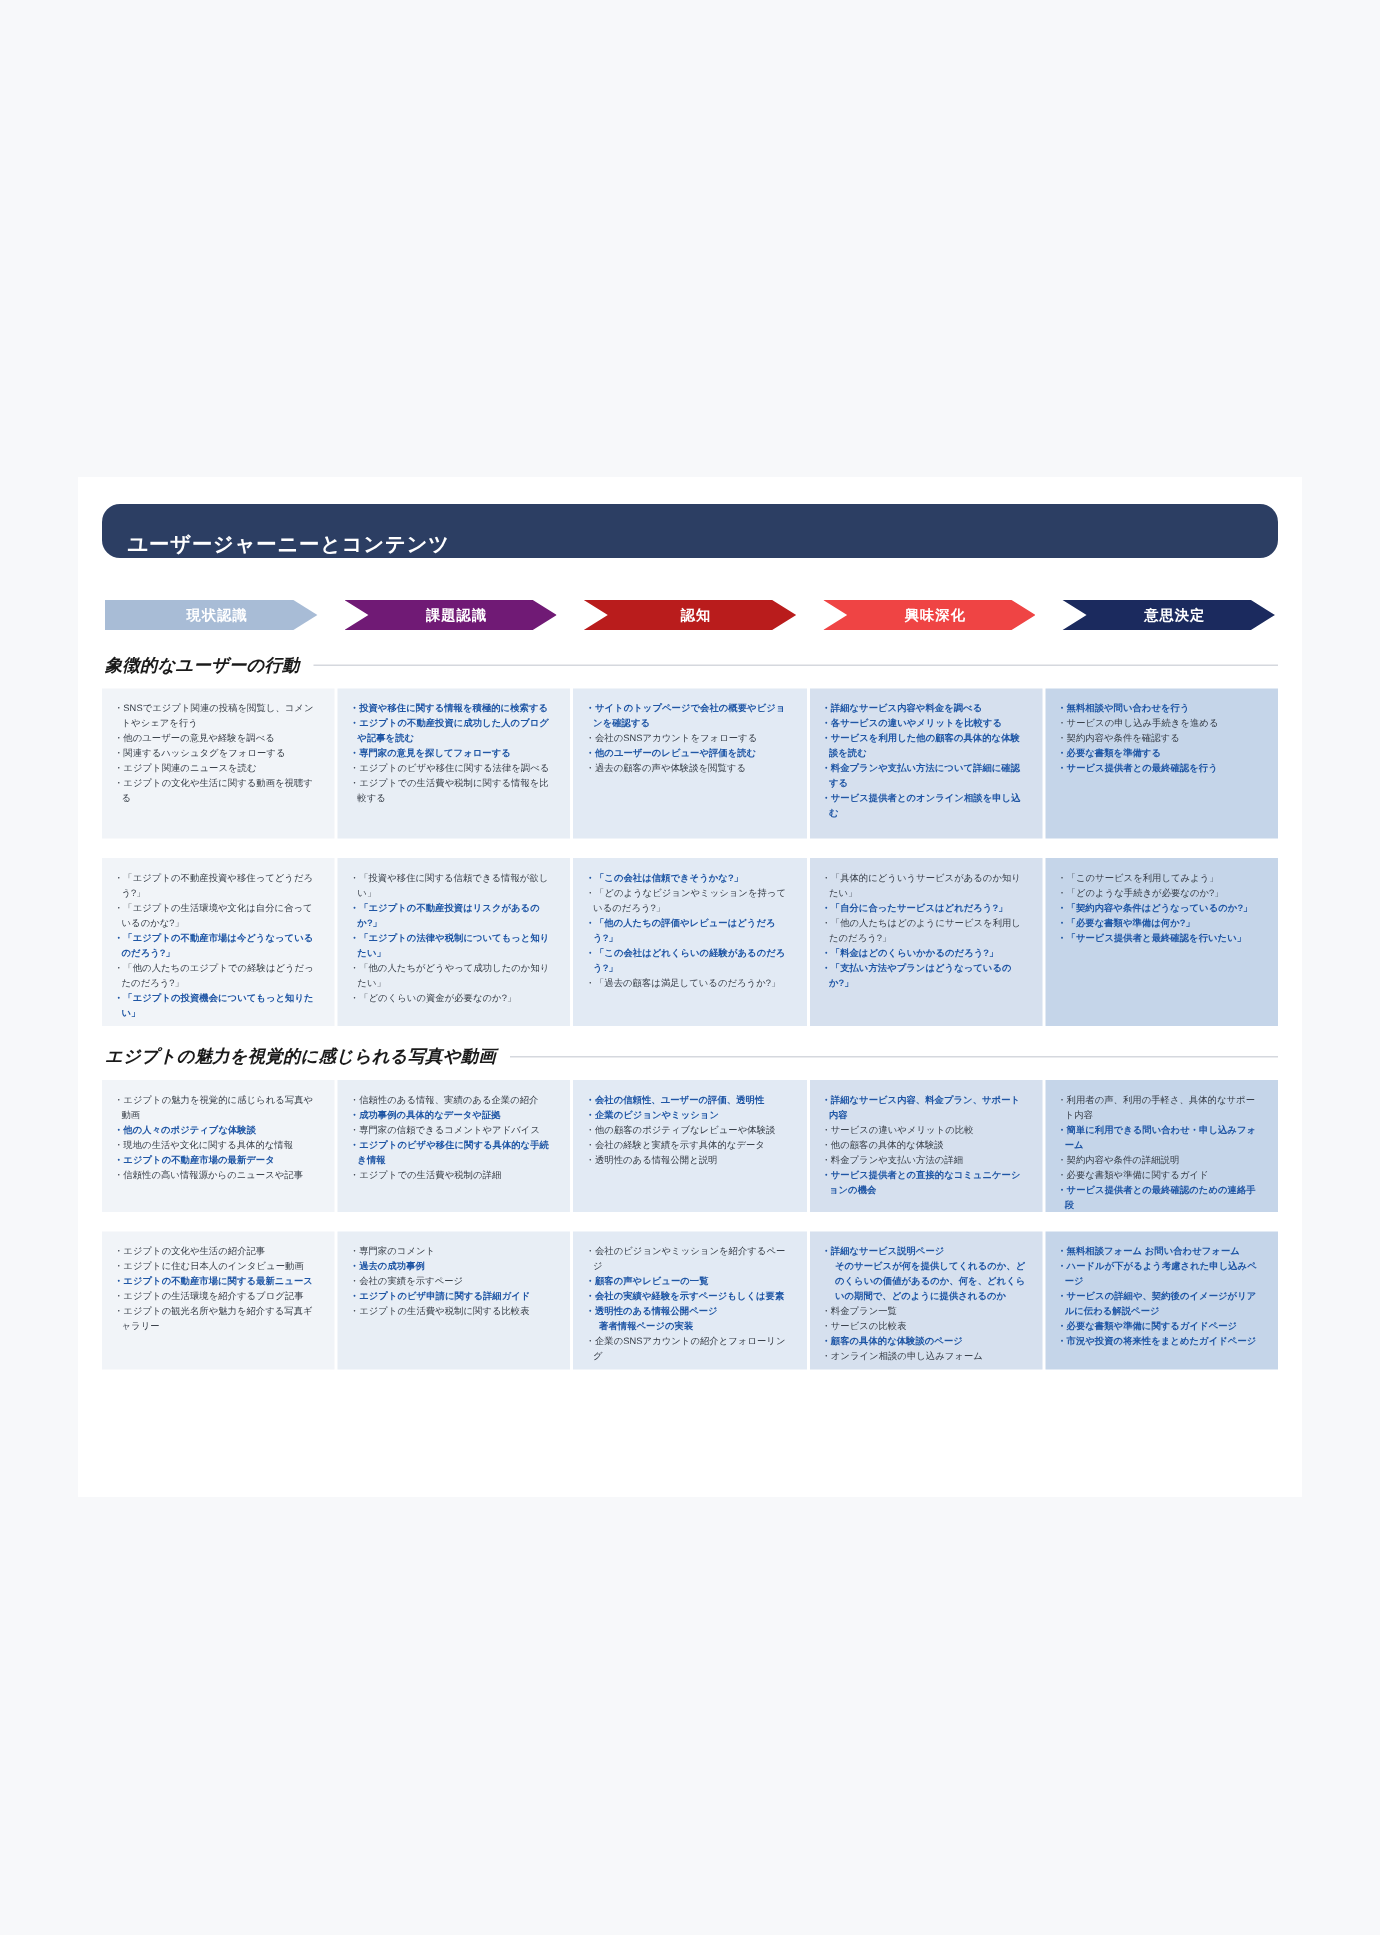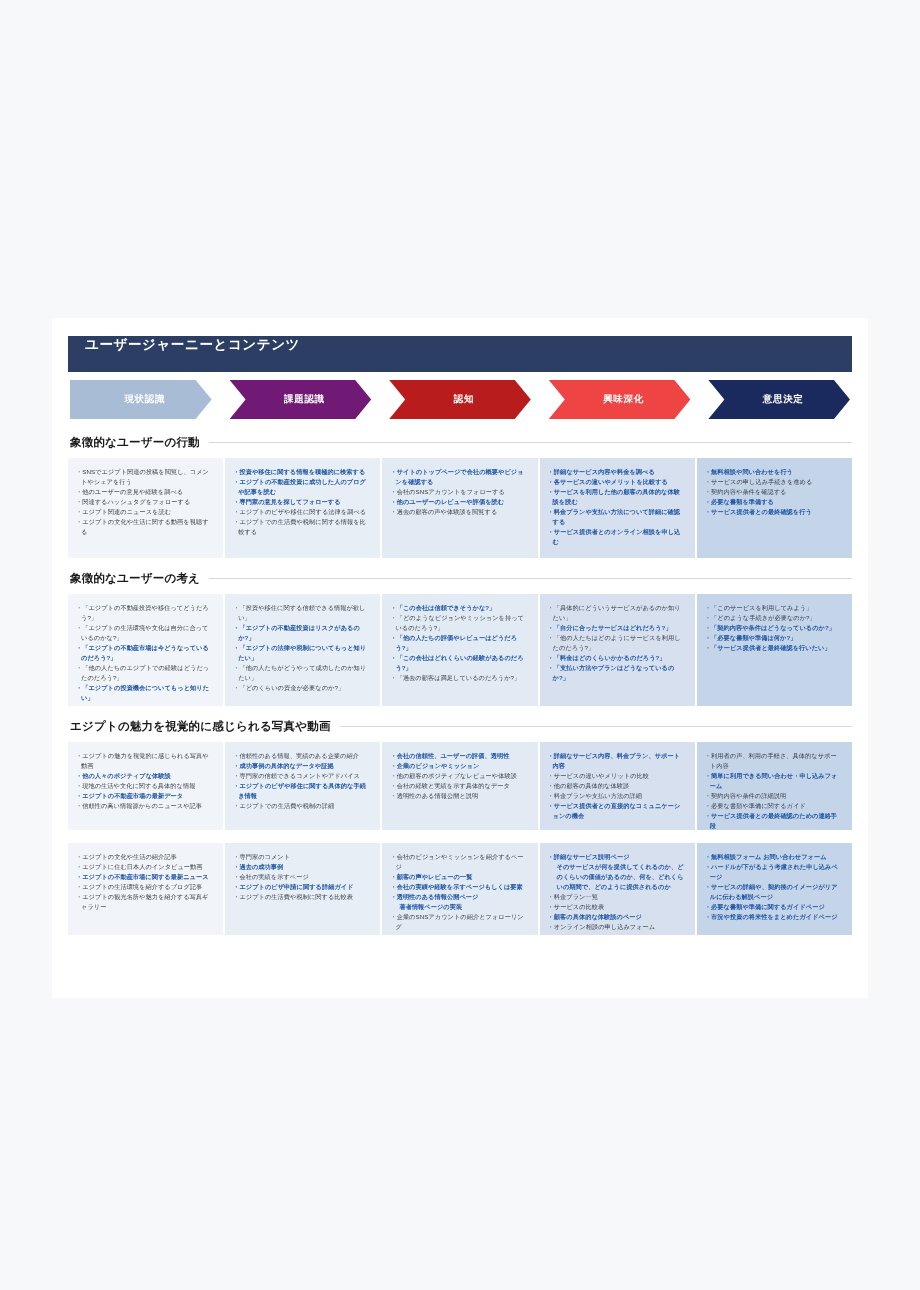--- a/index.html
+++ b/index.html
@@ -12,35 +12,36 @@
     position: absolute;
     left: 52px; top: 318px;
     width: 816px; height: 680px;
     background: #ffffff;
     padding: 18px 16px 14px 16px;
   }
   .title-bar {
     height: 36px;
     background: #2c3e63;
     display: flex;
-    align-items: flex-start;
+    align-items: flex-end;
     padding-left: 17px;
-    margin-bottom: 8px;
+    margin-bottom: 28px;
+    border-radius: 12px;
   }
   .title-bar .title-text {
     color: #ffffff;
     font-size: 13.5px;
     font-weight: bold;
     letter-spacing: 0.6px;
   }
 
   
   .stages {
     display: flex;
-    height: 39px;
+    height: 20px;
     margin: 0 2px 16px 2px;
     gap: 18px;
   }
   .stage {
     flex: 1;
     position: relative;
     display: flex;
     align-items: center;
     justify-content: center;
     clip-path: polygon(0 0, calc(100% - 16px) 0, 100% 50%, calc(100% - 16px) 100%, 0 100%, 16px 50%);
@@ -65,20 +66,21 @@
     gap: 9px;
     margin-bottom: 8px;
     padding-left: 2px;
   }
   .section-head .section-title {
     font-size: 11.5px;
     font-weight: bold;
     color: #1a1a1a;
     white-space: nowrap;
     letter-spacing: 0.2px;
+    font-style: italic;
   }
   .section-head .rule {
     flex: 1;
     height: 1px;
     background: #d5d8de;
   }
   .cards {
     display: flex;
     gap: 2px;
   }
@@ -184,24 +186,20 @@
               <li class="hl ">・無料相談や問い合わせを行う</li>
               <li class="">・サービスの申し込み手続きを進める</li>
               <li class="">・契約内容や条件を確認する</li>
               <li class="hl ">・必要な書類を準備する</li>
               <li class="hl ">・サービス提供者との最終確認を行う</li>
             </ul>
           </div>
         </div>
       </div>
       <div class="section row-thoughts">
-        <div class="section-head">
-          <span class="section-title">象徴的なユーザーの考え</span>
-          <span class="rule"></span>
-        </div>
         <div class="cards">
           <div class="card" style="background: rgb(241, 244, 248);">
             <ul>
               <li class="">・「エジプトの不動産投資や移住ってどうだろう?」</li>
               <li class="">・「エジプトの生活環境や文化は自分に合っているのかな?」</li>
               <li class="hl ">・「エジプトの不動産市場は今どうなっているのだろう?」</li>
               <li class="">・「他の人たちのエジプトでの経験はどうだったのだろう?」</li>
               <li class="hl ">・「エジプトの投資機会についてもっと知りたい」</li>
             </ul>
           </div>

